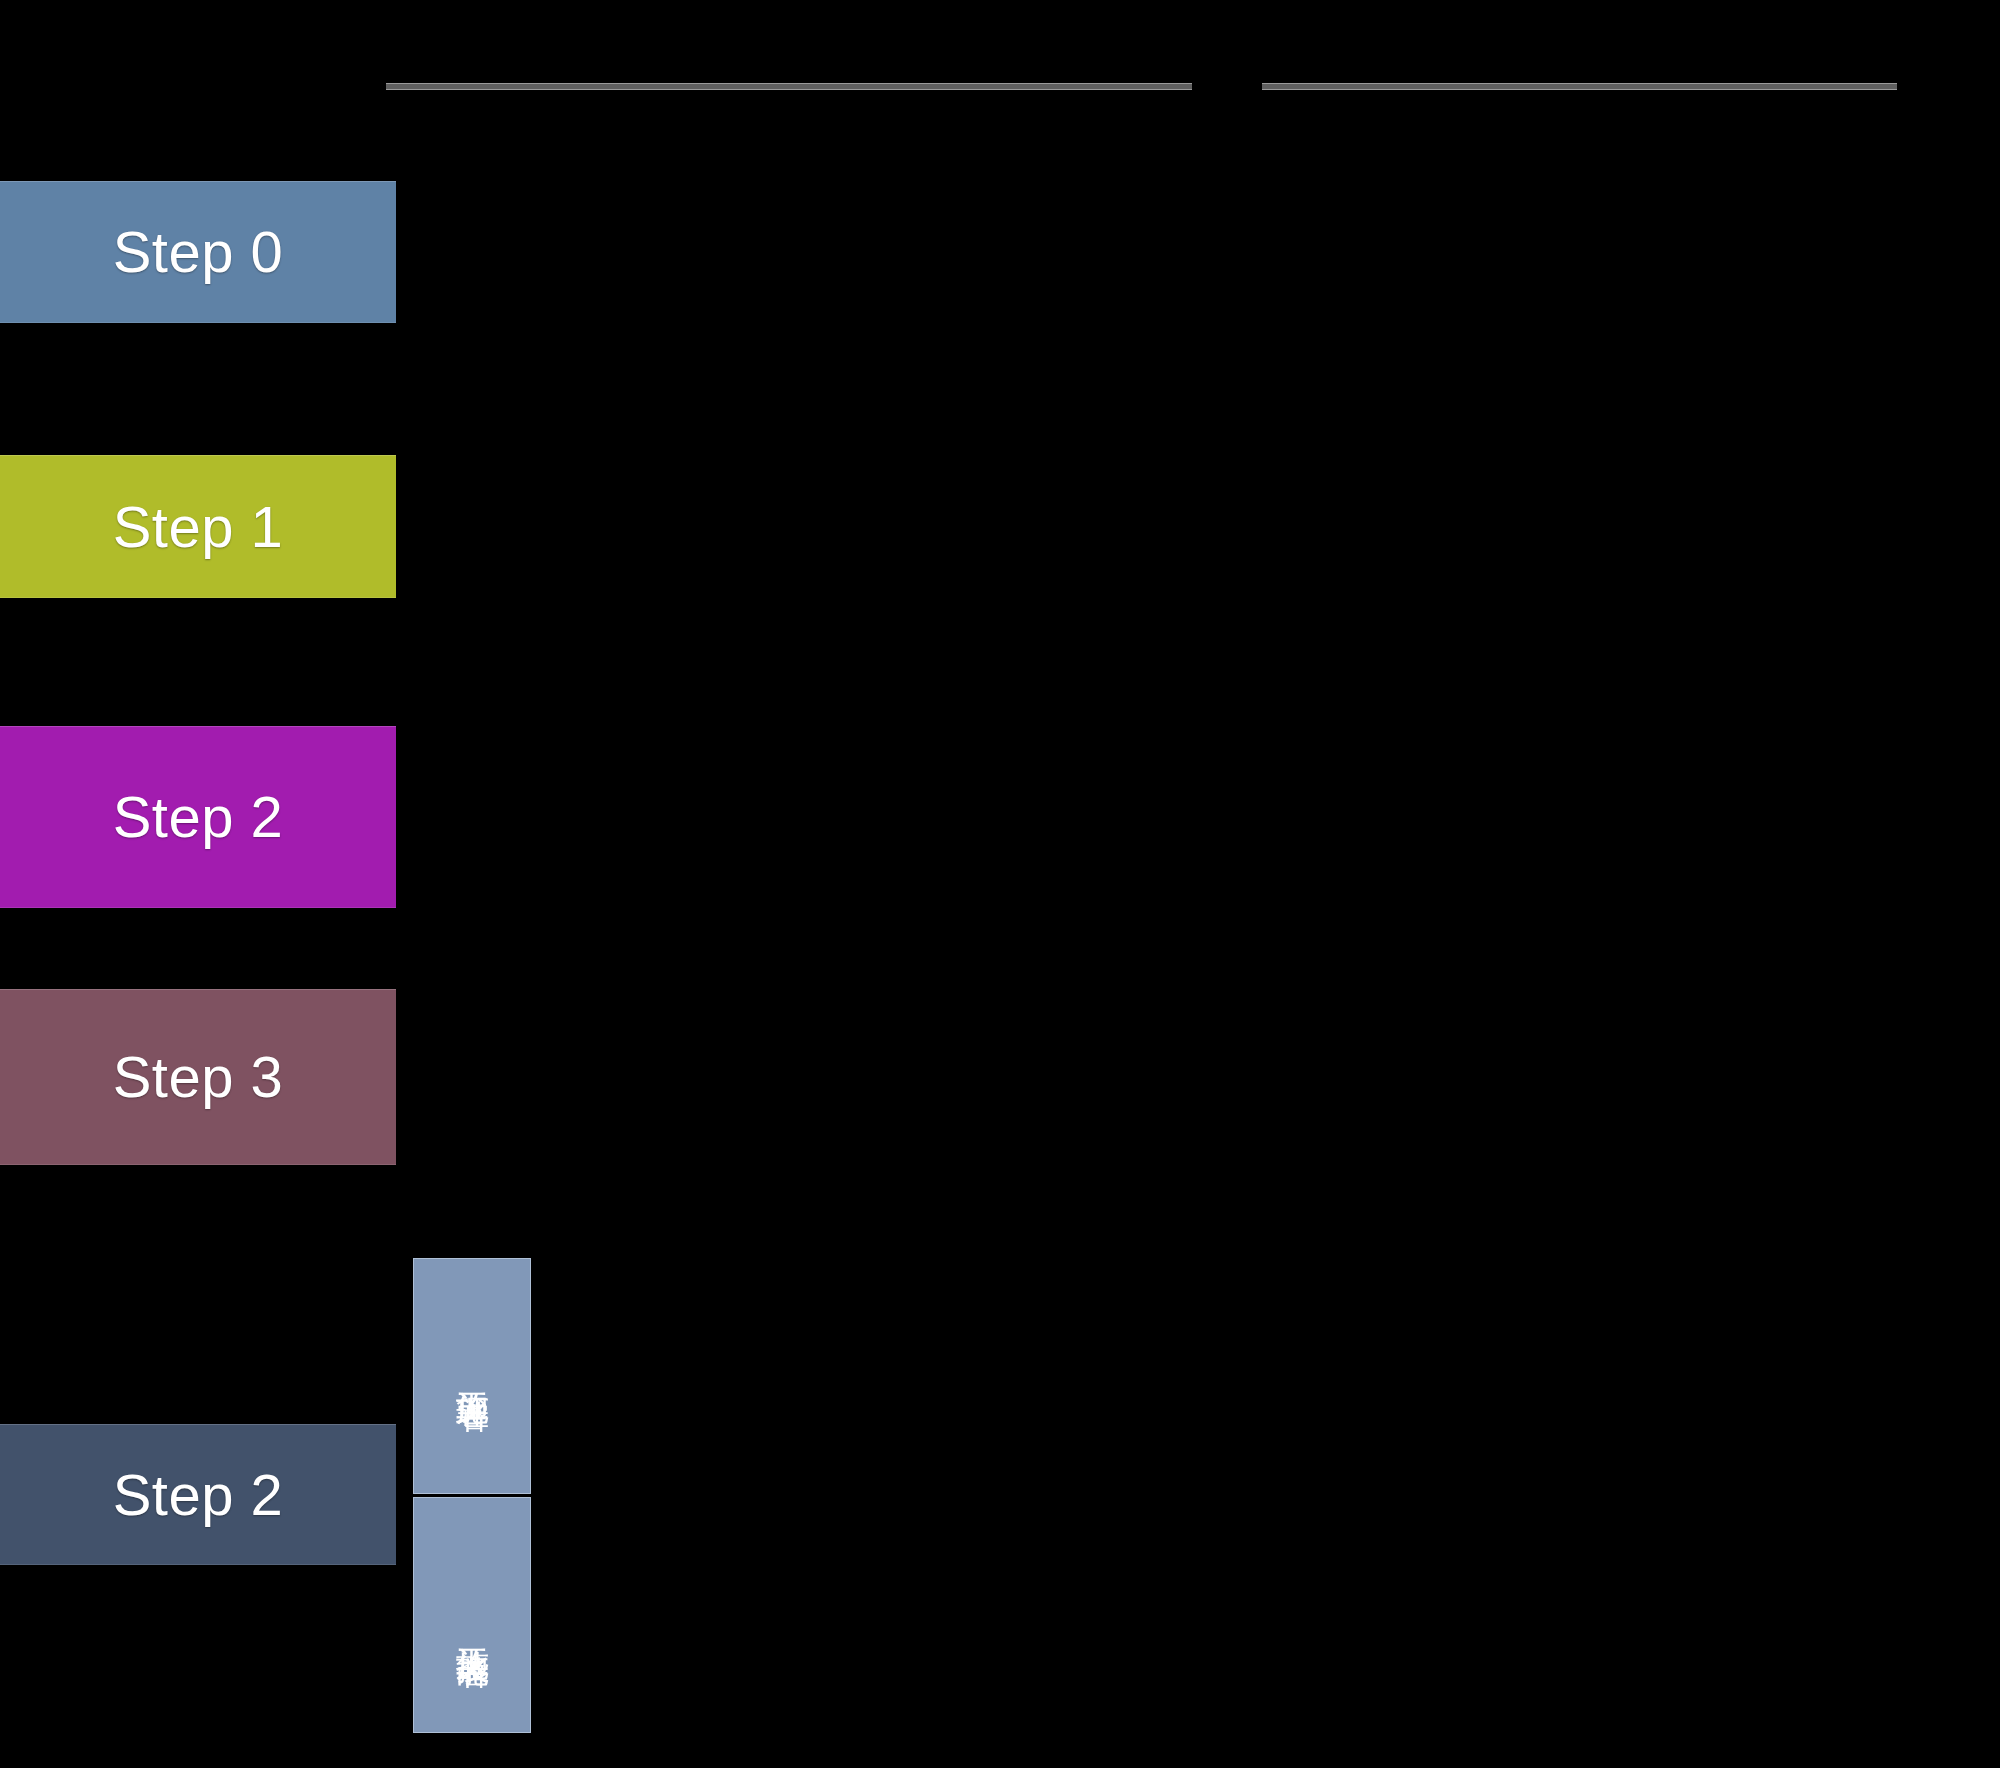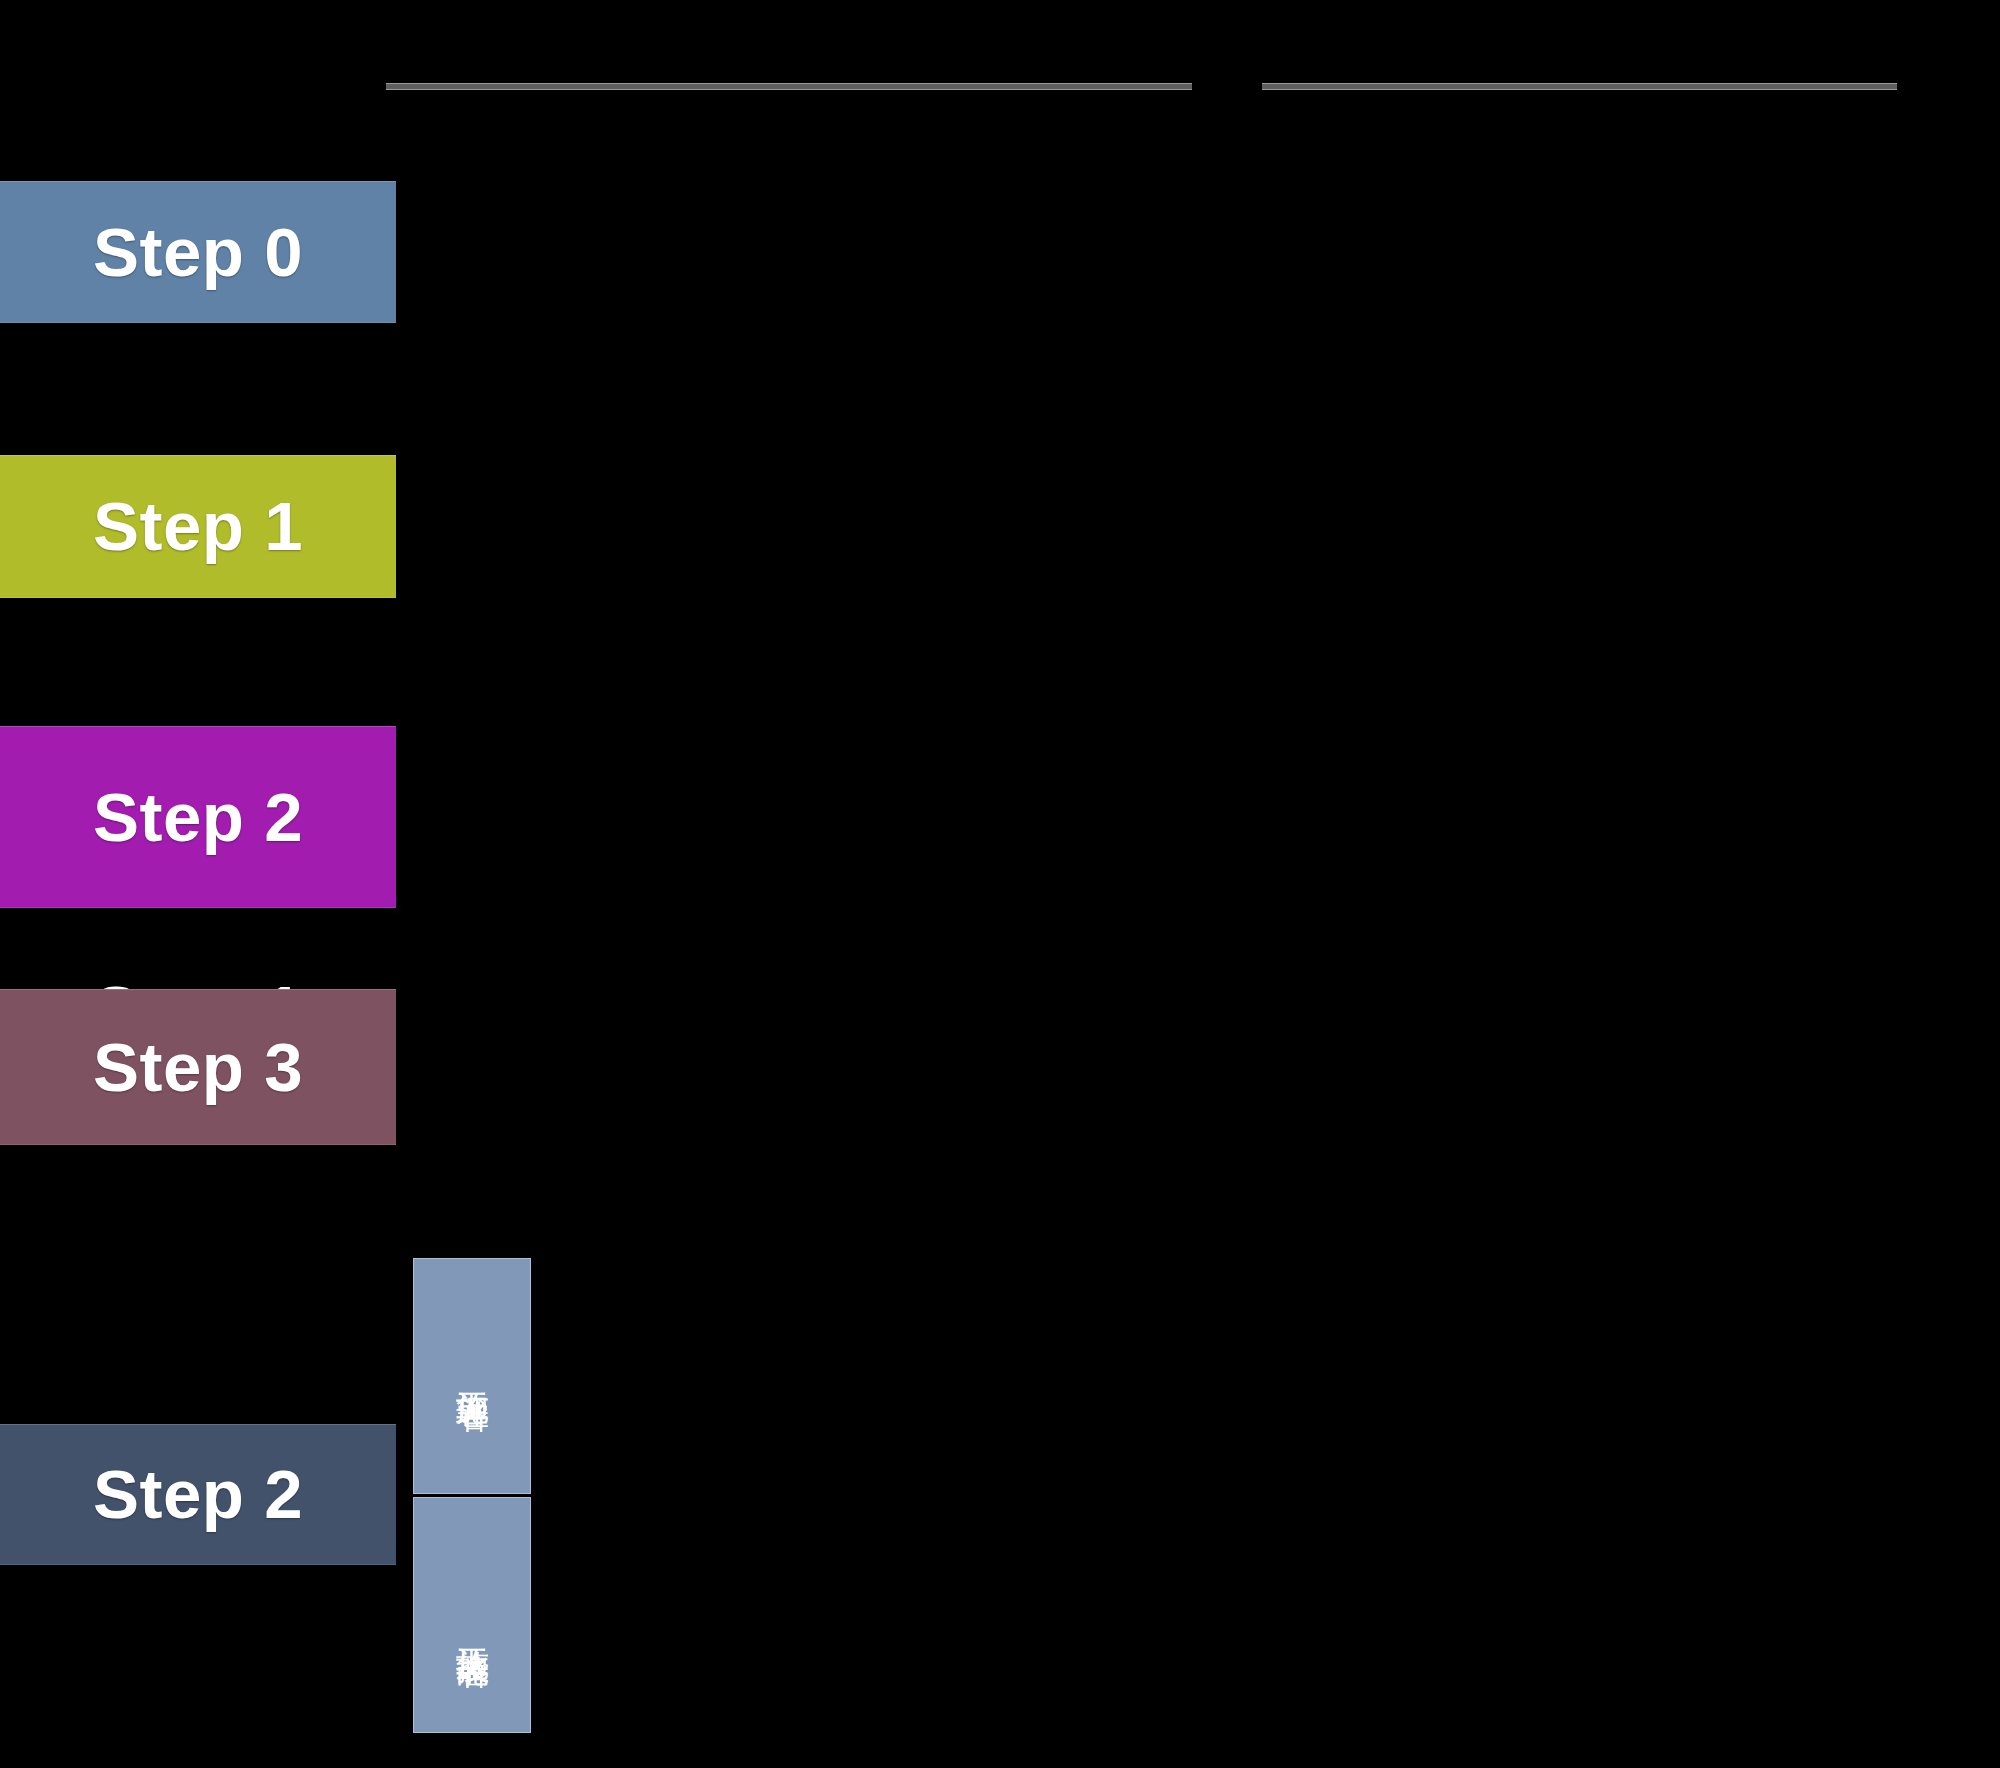--- a/index.html
+++ b/index.html
@@ -34,32 +34,32 @@
     width: 396px;
     display: flex;
     align-items: center;
     justify-content: center;
     box-sizing: border-box;
     border-top: 1px solid rgba(255,255,255,0.18);
     border-bottom: 1px solid rgba(255,255,255,0.10);
   }
   .step-label {
     color: #FFFFFF;
-    font-size: 69px;
-    font-weight: bold;
+    font-size: 58px;
+    font-weight: normal;
     letter-spacing: 0.5px;
     line-height: 1;
     text-shadow: 0 1px 2px rgba(0,0,0,0.35);
     white-space: nowrap;
   }
 
   #step0 { top: 181px;  height: 142px; background: #5F82A6; }
   #step1 { top: 455px;  height: 143px; background: #B0BC2A; }
   #step2 { top: 726px;  height: 182px; background: #a21caf; }
-  #step3 { top: 989px;  height: 156px; background: #7F5261; }
+  #step3 { top: 989px;  height: 176px; background: #7F5261; }
   #step4 { top: 1424px; height: 141px; background: #42526B; }
 
   
   #ghost-step1-clip {
     position: absolute;
     left: 0px;
     top: 940px;
     width: 396px;
     height: 49px;           
     overflow: hidden;

